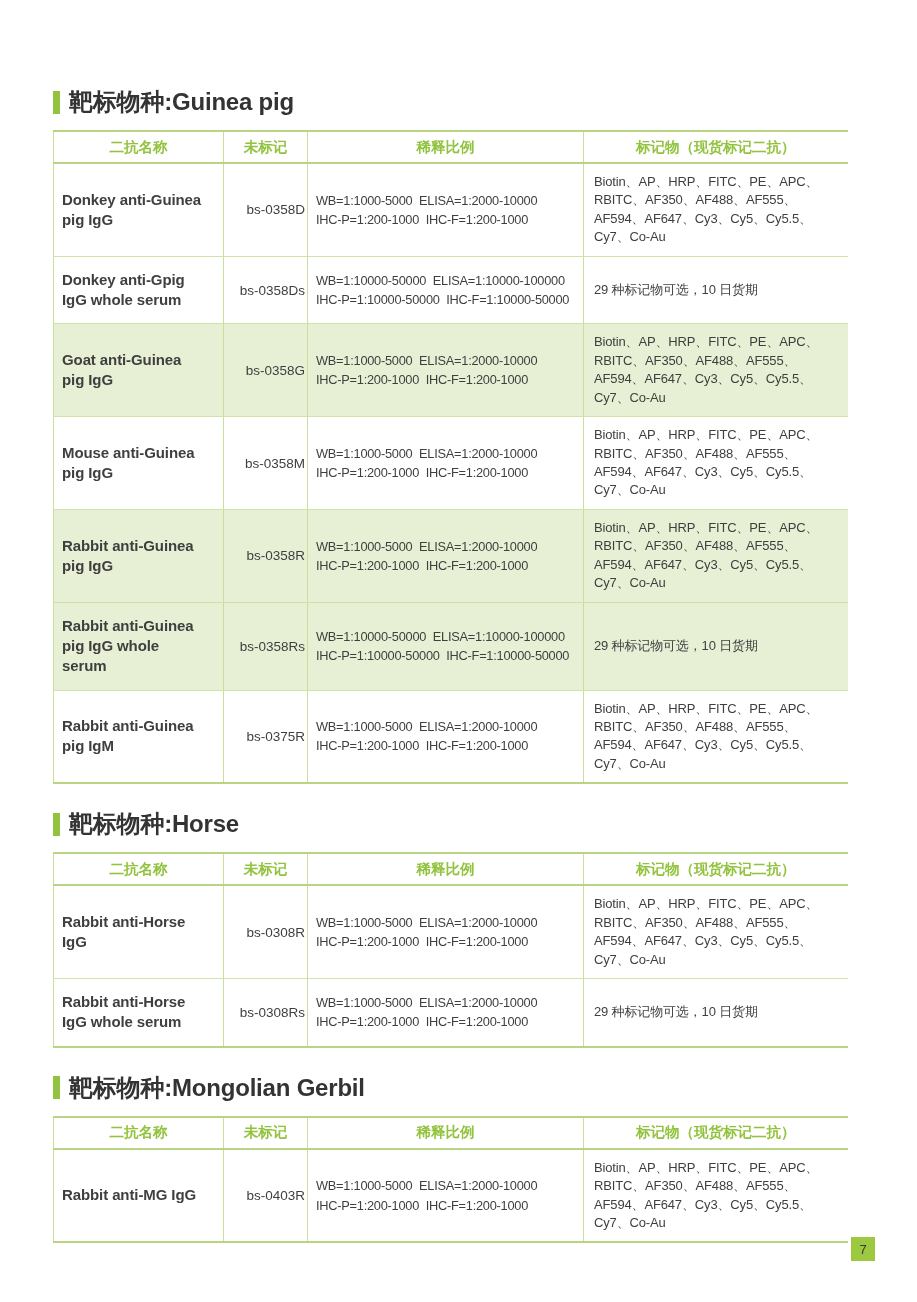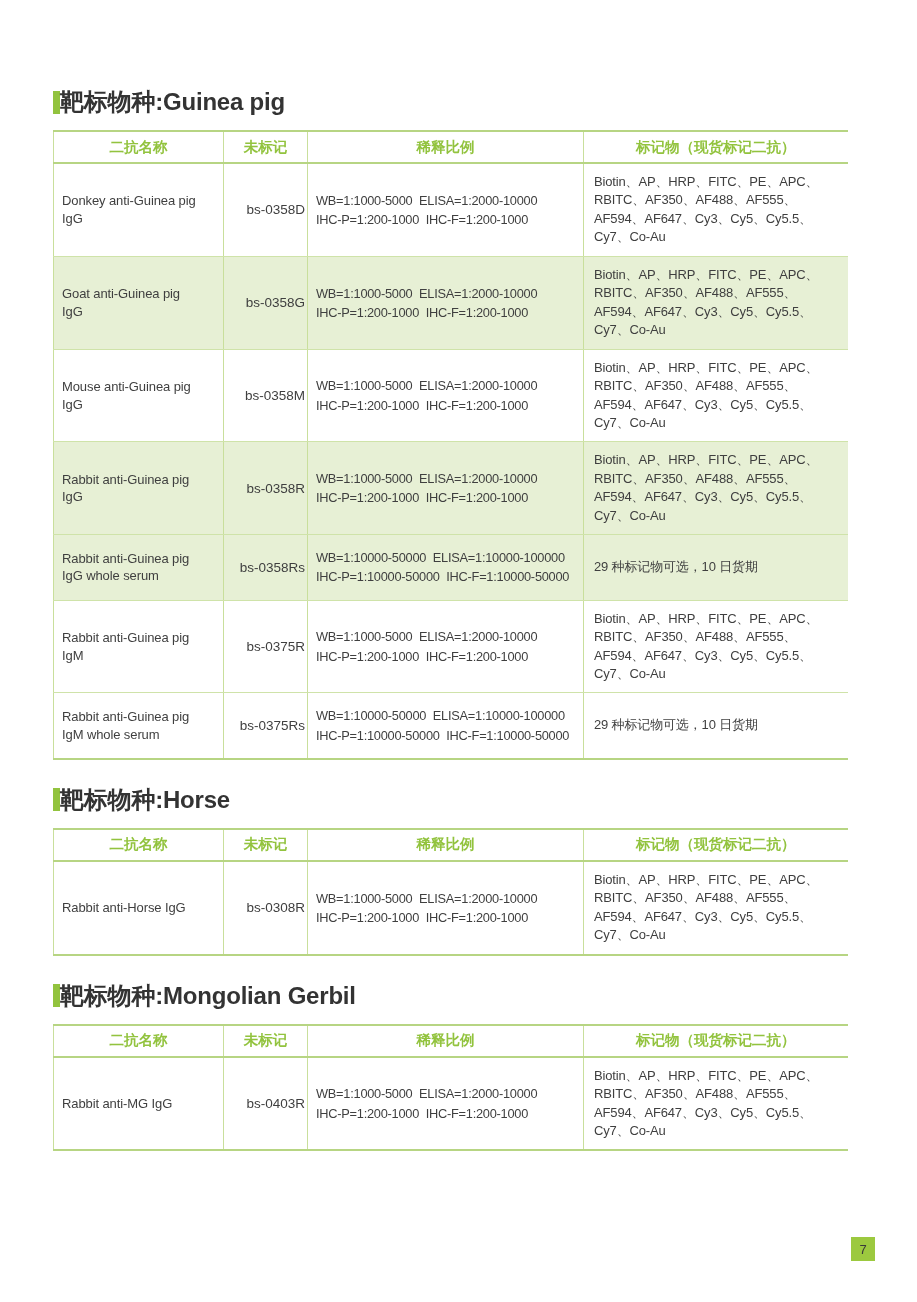--- a/index.html
+++ b/index.html
@@ -3,38 +3,38 @@
 <meta charset="utf-8">
 <style>
   html,body{margin:0;padding:0;}
   body{
     width:917px;height:1302px;background:#ffffff;position:relative;overflow:hidden;
     font-family:"Liberation Sans","DejaVu Sans",sans-serif;
     -webkit-font-smoothing:antialiased;
   }
   .content{position:absolute;left:53px;top:86px;width:794px;}
   .sec-title{
-    display:flex;align-items:center;height:32px;
+    display:flex;align-items:center;gap:9px;height:32px;
     margin:0 0 12px 0;font-size:24px;font-weight:bold;color:#333333;letter-spacing:-0.2px;
   }
   .sec-title .bar{width:7px;height:23px;background:#92c33e;flex:0 0 auto;}
   table.ab-table{
     border-collapse:collapse;table-layout:fixed;width:794px;margin:0 0 24px 0;
     border-bottom:2px solid #b7d583;
   }
   table.ab-table th{
     border-top:2px solid #b7d583;border-bottom:2px solid #b7d583;border-left:1px solid #c9df9c;
     color:#92c33e;font-size:14.5px;font-weight:bold;height:30px;padding:0 2px;
   }
   table.ab-table td{
     border-bottom:1px solid #cfe3a9;border-left:1px solid #c9df9c;
     vertical-align:middle;color:#3f3f3f;background:#ffffff;
   }
   tr.shaded td{background:#e7f0d5;}
-  td.c-name{font-weight:normal;font-size:13px;line-height:1.35;color:#3a3a3a;
+  td.c-name{font-weight:bold;font-size:15px;line-height:1.35;color:#3a3a3a;
     padding:9px 21px 9px 8px;letter-spacing:-0.1px;}
   td.c-code{text-align:right;font-size:13.5px;padding:9px 2px;}
   td.c-dil{font-size:12.8px;padding:9px 20px 9px 8px;letter-spacing:-0.25px;line-height:1.5;}
   .dil-line{white-space:pre;}
   td.c-labels{font-size:13px;line-height:1.42;padding:9px 6px 9px 10px;letter-spacing:-0.15px;}
   tr.serum td{padding-top:13px;padding-bottom:13px;}
   .page-num{
     position:absolute;left:851px;top:1237px;width:24px;height:24px;background:#9cc93f;
     color:#3a3a3a;font-size:13px;display:flex;align-items:center;justify-content:center;
   }
@@ -67,20 +67,29 @@
       <tbody>
           <tr class="">
             <td class="c-name">Donkey anti-Guinea pig IgG</td>
             <td class="c-code">bs-0358D</td>
             <td class="c-dil">
               <div class="dil-line">WB=1:1000-5000  ELISA=1:2000-10000</div>
               <div class="dil-line">IHC-P=1:200-1000  IHC-F=1:200-1000</div>
             </td>
             <td class="c-labels">Biotin、AP、HRP、FITC、PE、APC、RBITC、AF350、AF488、AF555、AF594、AF647、Cy3、Cy5、Cy5.5、Cy7、Co-Au</td>
           </tr>
+          <tr class=" serum">
+            <td class="c-name">Donkey anti-Gpig IgG whole serum</td>
+            <td class="c-code">bs-0358Ds</td>
+            <td class="c-dil">
+              <div class="dil-line">WB=1:10000-50000  ELISA=1:10000-100000</div>
+              <div class="dil-line">IHC-P=1:10000-50000  IHC-F=1:10000-50000</div>
+            </td>
+            <td class="c-labels">29 种标记物可选，10 日货期</td>
+          </tr>
           <tr class="shaded">
             <td class="c-name">Goat anti-Guinea pig IgG</td>
             <td class="c-code">bs-0358G</td>
             <td class="c-dil">
               <div class="dil-line">WB=1:1000-5000  ELISA=1:2000-10000</div>
               <div class="dil-line">IHC-P=1:200-1000  IHC-F=1:200-1000</div>
             </td>
             <td class="c-labels">Biotin、AP、HRP、FITC、PE、APC、RBITC、AF350、AF488、AF555、AF594、AF647、Cy3、Cy5、Cy5.5、Cy7、Co-Au</td>
           </tr>
           <tr class="">
@@ -111,29 +120,20 @@
             <td class="c-labels">29 种标记物可选，10 日货期</td>
           </tr>
           <tr class="">
             <td class="c-name">Rabbit anti-Guinea pig IgM</td>
             <td class="c-code">bs-0375R</td>
             <td class="c-dil">
               <div class="dil-line">WB=1:1000-5000  ELISA=1:2000-10000</div>
               <div class="dil-line">IHC-P=1:200-1000  IHC-F=1:200-1000</div>
             </td>
             <td class="c-labels">Biotin、AP、HRP、FITC、PE、APC、RBITC、AF350、AF488、AF555、AF594、AF647、Cy3、Cy5、Cy5.5、Cy7、Co-Au</td>
-          </tr>
-          <tr class=" serum">
-            <td class="c-name">Rabbit anti-Guinea pig IgM whole serum</td>
-            <td class="c-code">bs-0375Rs</td>
-            <td class="c-dil">
-              <div class="dil-line">WB=1:10000-50000  ELISA=1:10000-100000</div>
-              <div class="dil-line">IHC-P=1:10000-50000  IHC-F=1:10000-50000</div>
-            </td>
-            <td class="c-labels">29 种标记物可选，10 日货期</td>
           </tr>
         </tbody>
     </table>
   </section>
 
   <section>
     <h2 class="sec-title">
       <span class="bar"></span>
       <span>靶标物种:Horse</span>
     </h2>
@@ -155,20 +155,29 @@
       <tbody>
           <tr class="">
             <td class="c-name">Rabbit anti-Horse IgG</td>
             <td class="c-code">bs-0308R</td>
             <td class="c-dil">
               <div class="dil-line">WB=1:1000-5000  ELISA=1:2000-10000</div>
               <div class="dil-line">IHC-P=1:200-1000  IHC-F=1:200-1000</div>
             </td>
             <td class="c-labels">Biotin、AP、HRP、FITC、PE、APC、RBITC、AF350、AF488、AF555、AF594、AF647、Cy3、Cy5、Cy5.5、Cy7、Co-Au</td>
           </tr>
+          <tr class=" serum">
+            <td class="c-name">Rabbit anti-Horse IgG whole serum</td>
+            <td class="c-code">bs-0308Rs</td>
+            <td class="c-dil">
+              <div class="dil-line">WB=1:1000-5000  ELISA=1:2000-10000</div>
+              <div class="dil-line">IHC-P=1:200-1000  IHC-F=1:200-1000</div>
+            </td>
+            <td class="c-labels">29 种标记物可选，10 日货期</td>
+          </tr>
         </tbody>
     </table>
   </section>
 
   <section>
     <h2 class="sec-title">
       <span class="bar"></span>
       <span>靶标物种:Mongolian Gerbil</span>
     </h2>
     <table class="ab-table">

